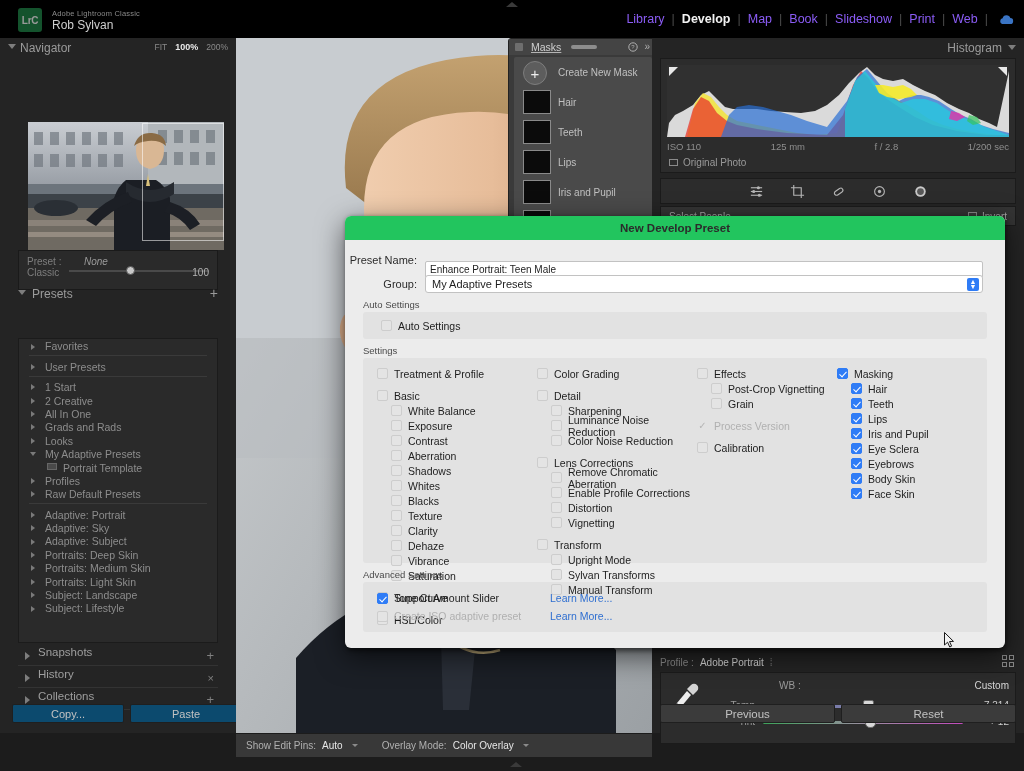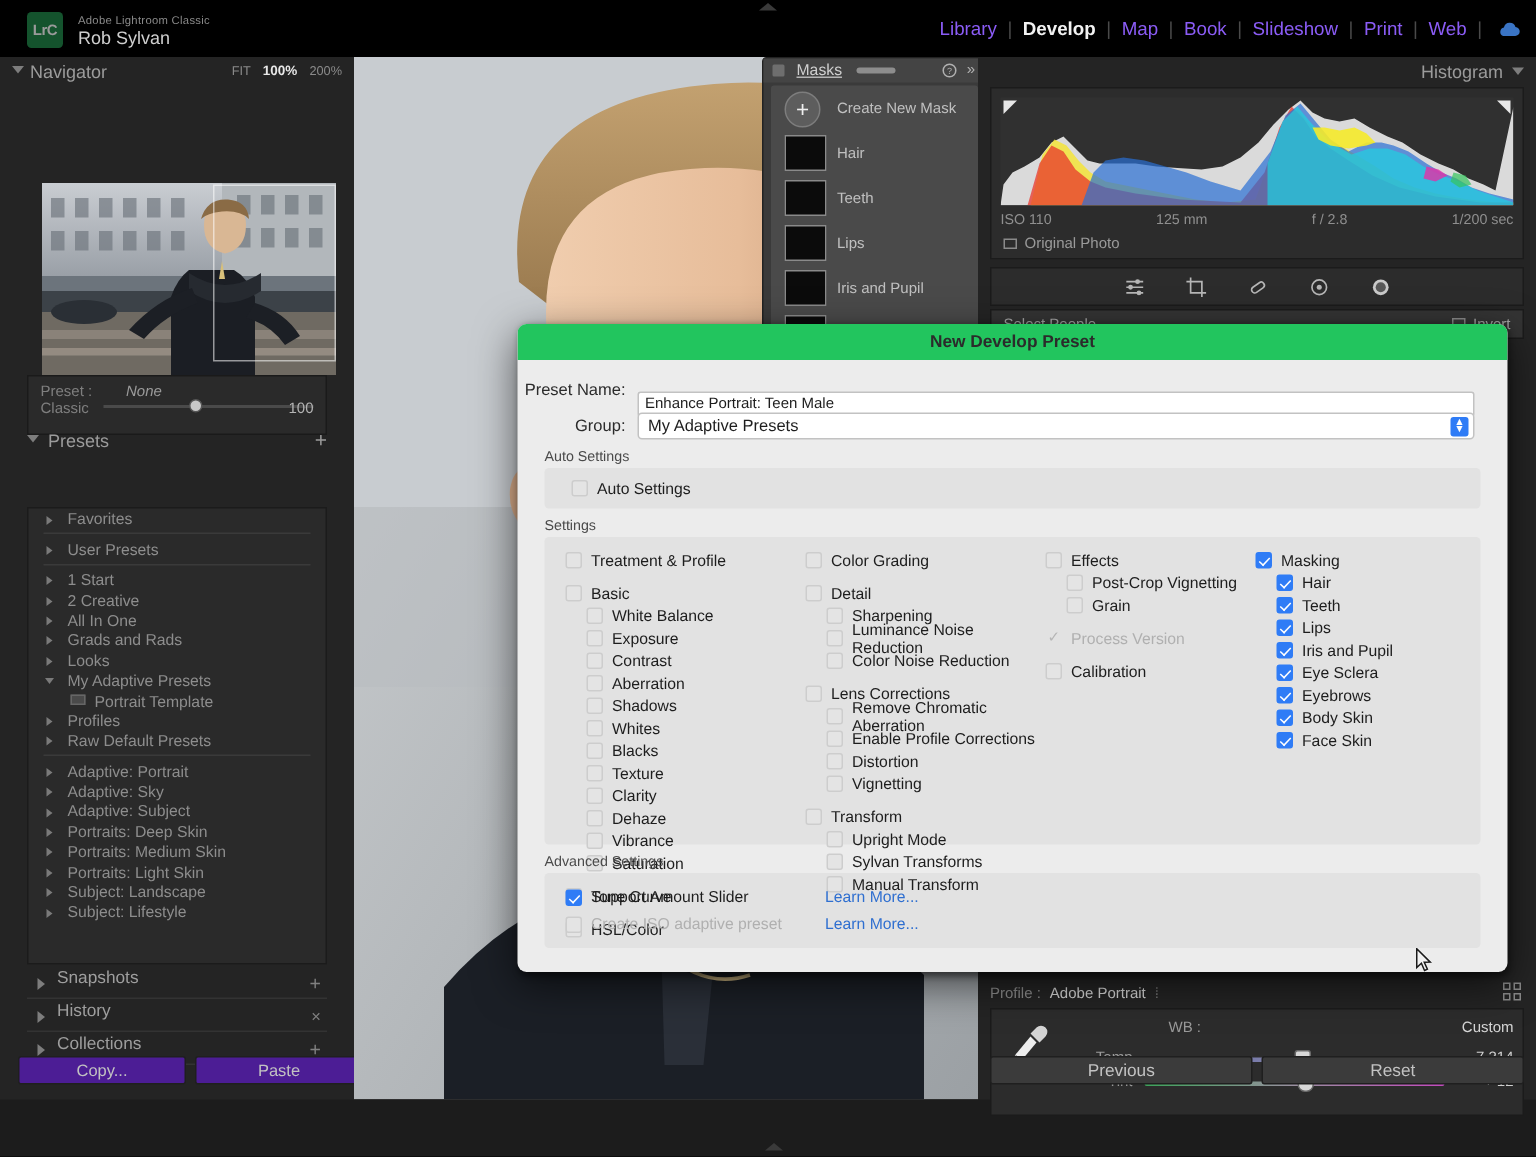--- a/index.html
+++ b/index.html
@@ -50,21 +50,21 @@
   .pitem.child .chip{position:absolute;left:28px;top:3px;width:10px;height:7px;border:1px solid #666;background:#4a4a4a;}
   .pdiv{height:1px;background:#3a3a3a;margin:3px 10px 3px 10px;}
 
   .collapsible{position:absolute;left:18px;width:200px;height:20px;}
   .cbar{position:relative;height:20px;display:flex;align-items:flex-start;padding-left:20px;color:#9e9e9e;font-size:11.5px;}
   .cbar .tri{position:absolute;left:7px;top:6px;}
   .cbar .act{position:absolute;right:4px;top:2px;color:#808080;font-size:13px;}
   .cbar-line{position:absolute;left:0;bottom:0;width:200px;height:1px;background:#333;}
 
   .lbtns{position:absolute;left:12px;bottom:10px;display:flex;gap:6px;}
-  .lbtn{width:112px;height:19px;background:#4c1d95;border:1px solid #1f1f1f;border-radius:2px;color:#c2c2c2;font-size:11px;
+  .lbtn{width:112px;height:19px;background:#0c4a6e;border:1px solid #1f1f1f;border-radius:2px;color:#c2c2c2;font-size:11px;
         display:flex;align-items:center;justify-content:center;cursor:pointer;}
 
   
   .center{position:absolute;left:236px;top:38px;width:416px;height:695px;background:#1e1e1e;}
   .photo{position:absolute;left:0;top:0;width:416px;height:695px;overflow:hidden;}
   .toolbarc{position:absolute;left:236px;top:733px;width:416px;height:24px;background:#383838;border-top:1px solid #1c1c1c;
             display:flex;align-items:center;gap:6px;padding-left:10px;font-size:10px;color:#b0b0b0;}
   .toolbarc .v{color:#e6e6e6;}
   .tri-sm{display:inline-block;width:0;height:0;border-left:3px solid transparent;border-right:3px solid transparent;border-top:3.5px solid #8a8a8a;margin-left:3px;vertical-align:middle;}
   .bot-arrow{position:absolute;left:510px;top:762px;width:0;height:0;border-left:6px solid transparent;border-right:6px solid transparent;border-bottom:5px solid #3a3a3a;}
@@ -413,20 +413,28 @@
         <path d="M190 437 q44 -8 80 -2 q-40 6 -80 2z" fill="#f4f0ec"></path>
 
         <path d="M186 468 q42 18 84 8 q-10 32 -44 34 q-32 2 -40 -42z" fill="#d6a37f" opacity=".5"></path>
 
         <path d="M206 596 q28 26 58 16" stroke="#cdb682" stroke-width="2.5" fill="none"></path>
         <path d="M388 120 q16 120 6 220" stroke="#aeb4b8" stroke-width="3" fill="none" opacity=".4"></path>
       </svg>
     </div>
   </div>
 
+  <div class="toolbarc">
+    <span>Show Edit Pins:</span>
+    <span class="v">Auto</span>
+    <span class="tri-sm"></span>
+    <span style="margin-left:18px;">Overlay Mode:</span>
+    <span class="v">Color Overlay</span>
+    <span class="tri-sm"></span>
+  </div>
   <div class="bot-arrow"></div>
 
   <div class="masks">
     <div class="maskshead">
       <span class="sq"></span>
       <span>Masks</span>
       <span class="grip"></span>
       <span class="rt">
         <svg width="10" height="10" viewBox="0 0 10 10">
           <circle cx="5" cy="5" r="4.2" fill="none" stroke="#b0b0b0" stroke-width="1"></circle>

